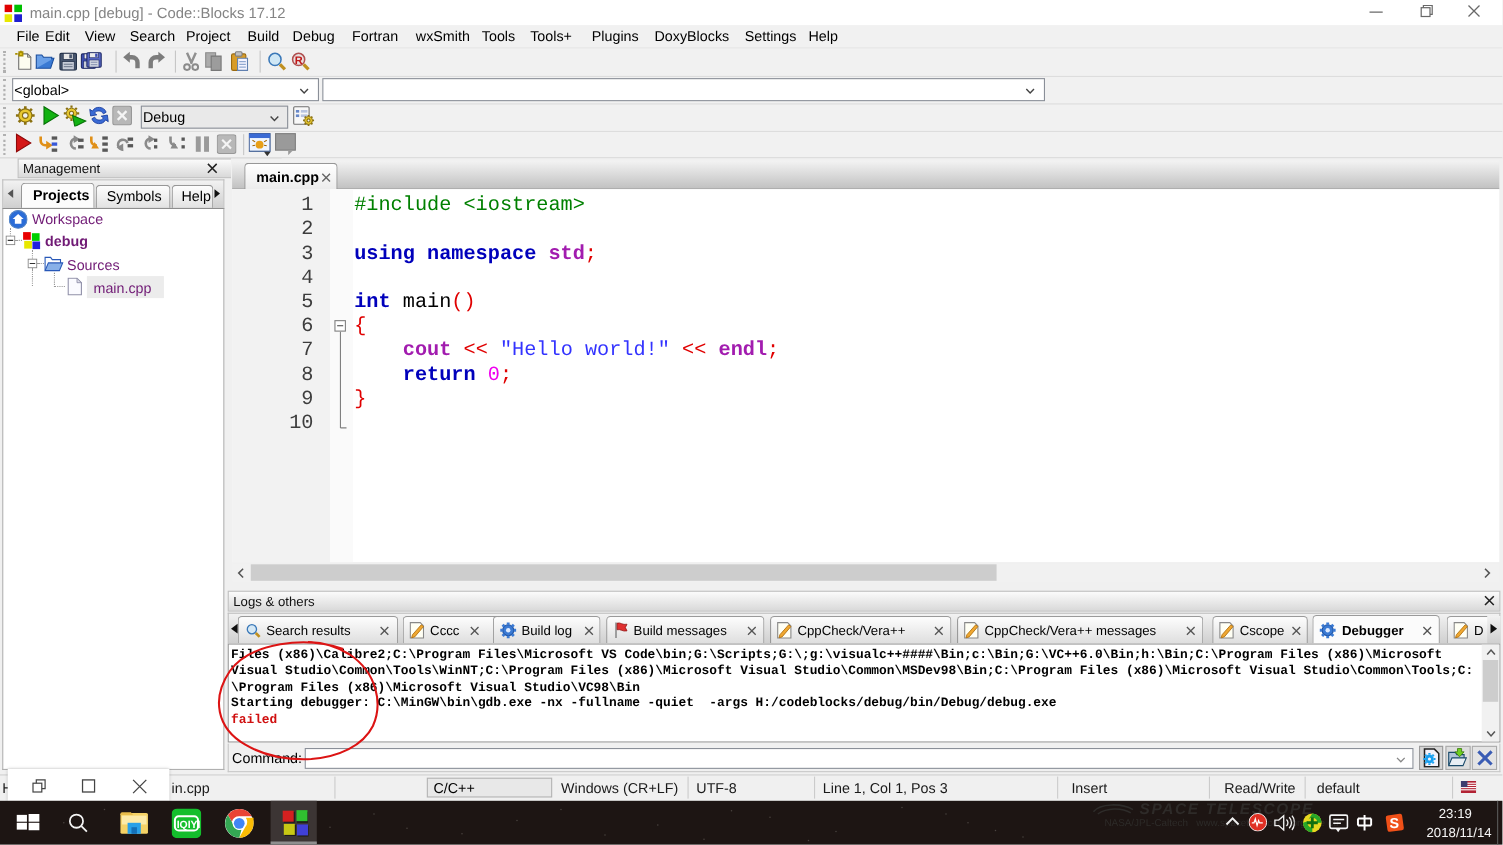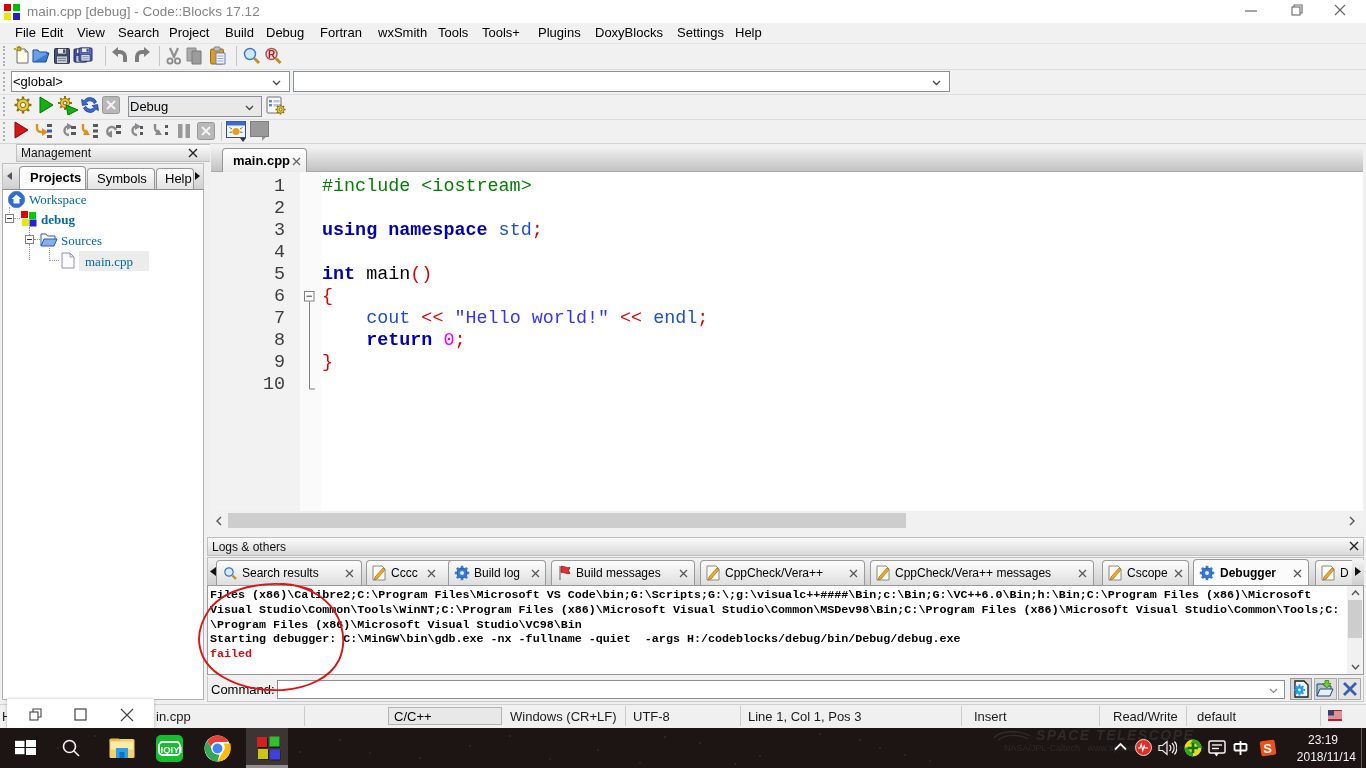--- a/index.html
+++ b/index.html
@@ -20,26 +20,26 @@
 .gripper { position:absolute; left:3px; width:5px; border-left:2px dotted #b0b0b0; }
 .tsep { position:absolute; width:1px; background:#c6c6c6; }
 .combo { position:absolute; background:#fff; border:1px solid #8a8f98; font-size:13px; color:#000; }
 .combo .cv { position:absolute; left:1px; top:2px; }
 .chev { position:absolute; width:9px; height:6px; }
 
 .panel-head { position:absolute; background:linear-gradient(#fbfbfb,#d9d9d9); border:1px solid #c0c0c0; font-size:12px; color:#111; }
 .tabrow { position:absolute; background:linear-gradient(#f2f2f2,#cfcfcf); }
 .tab { position:absolute; border:1px solid #979797; border-bottom:none; border-radius:4px 4px 0 0; font-size:13px; background:linear-gradient(#fdfdfd,#e2e2e2); }
 .tab.active { background:#fbfbfb; font-weight:bold; }
-.treelbl { position:absolute; font-size:13px; color:#0369a1; white-space:nowrap;font-family:Liberation Serif, serif; }
+.treelbl { position:absolute; font-size:13px; color:#701a75; white-space:nowrap; }
 
 #ed-code { font-size:18.4px; line-height:22px; color:#000; white-space:pre; }
 #ed-nums { font-size:18.4px; line-height:22px; color:#3d3d3d; text-align:right; white-space:pre; }
 .kw { color:#0000bb; font-weight:bold; }
-.usr { color:#1d4ed8; font-weight:normal; }
+.usr { color:#a21caf; font-weight:bold; }
 .pp { color:#008000; }
 .op { color:#e00000; }
 .str { color:#3333ff; }
 .num { color:#f000f0; }
 
 .logtab { position:absolute; top:2px; height:24px; border:1px solid #9a9a9a; border-bottom:none; border-radius:4px 4px 0 0; background:linear-gradient(#fdfdfd,#dedede); font-size:12px; }
 .logtab.active { background:#fbfbfb; }
 #logtext { font-family:"Liberation Mono",monospace; font-size:11.7px; font-weight:bold; line-height:14.8px; color:#000; white-space:pre; }
 
 #statusbar { left:0; top:704px; width:1366px; height:24px; background:#f0f0f0; border-top:1px solid #d0d0d0; }

